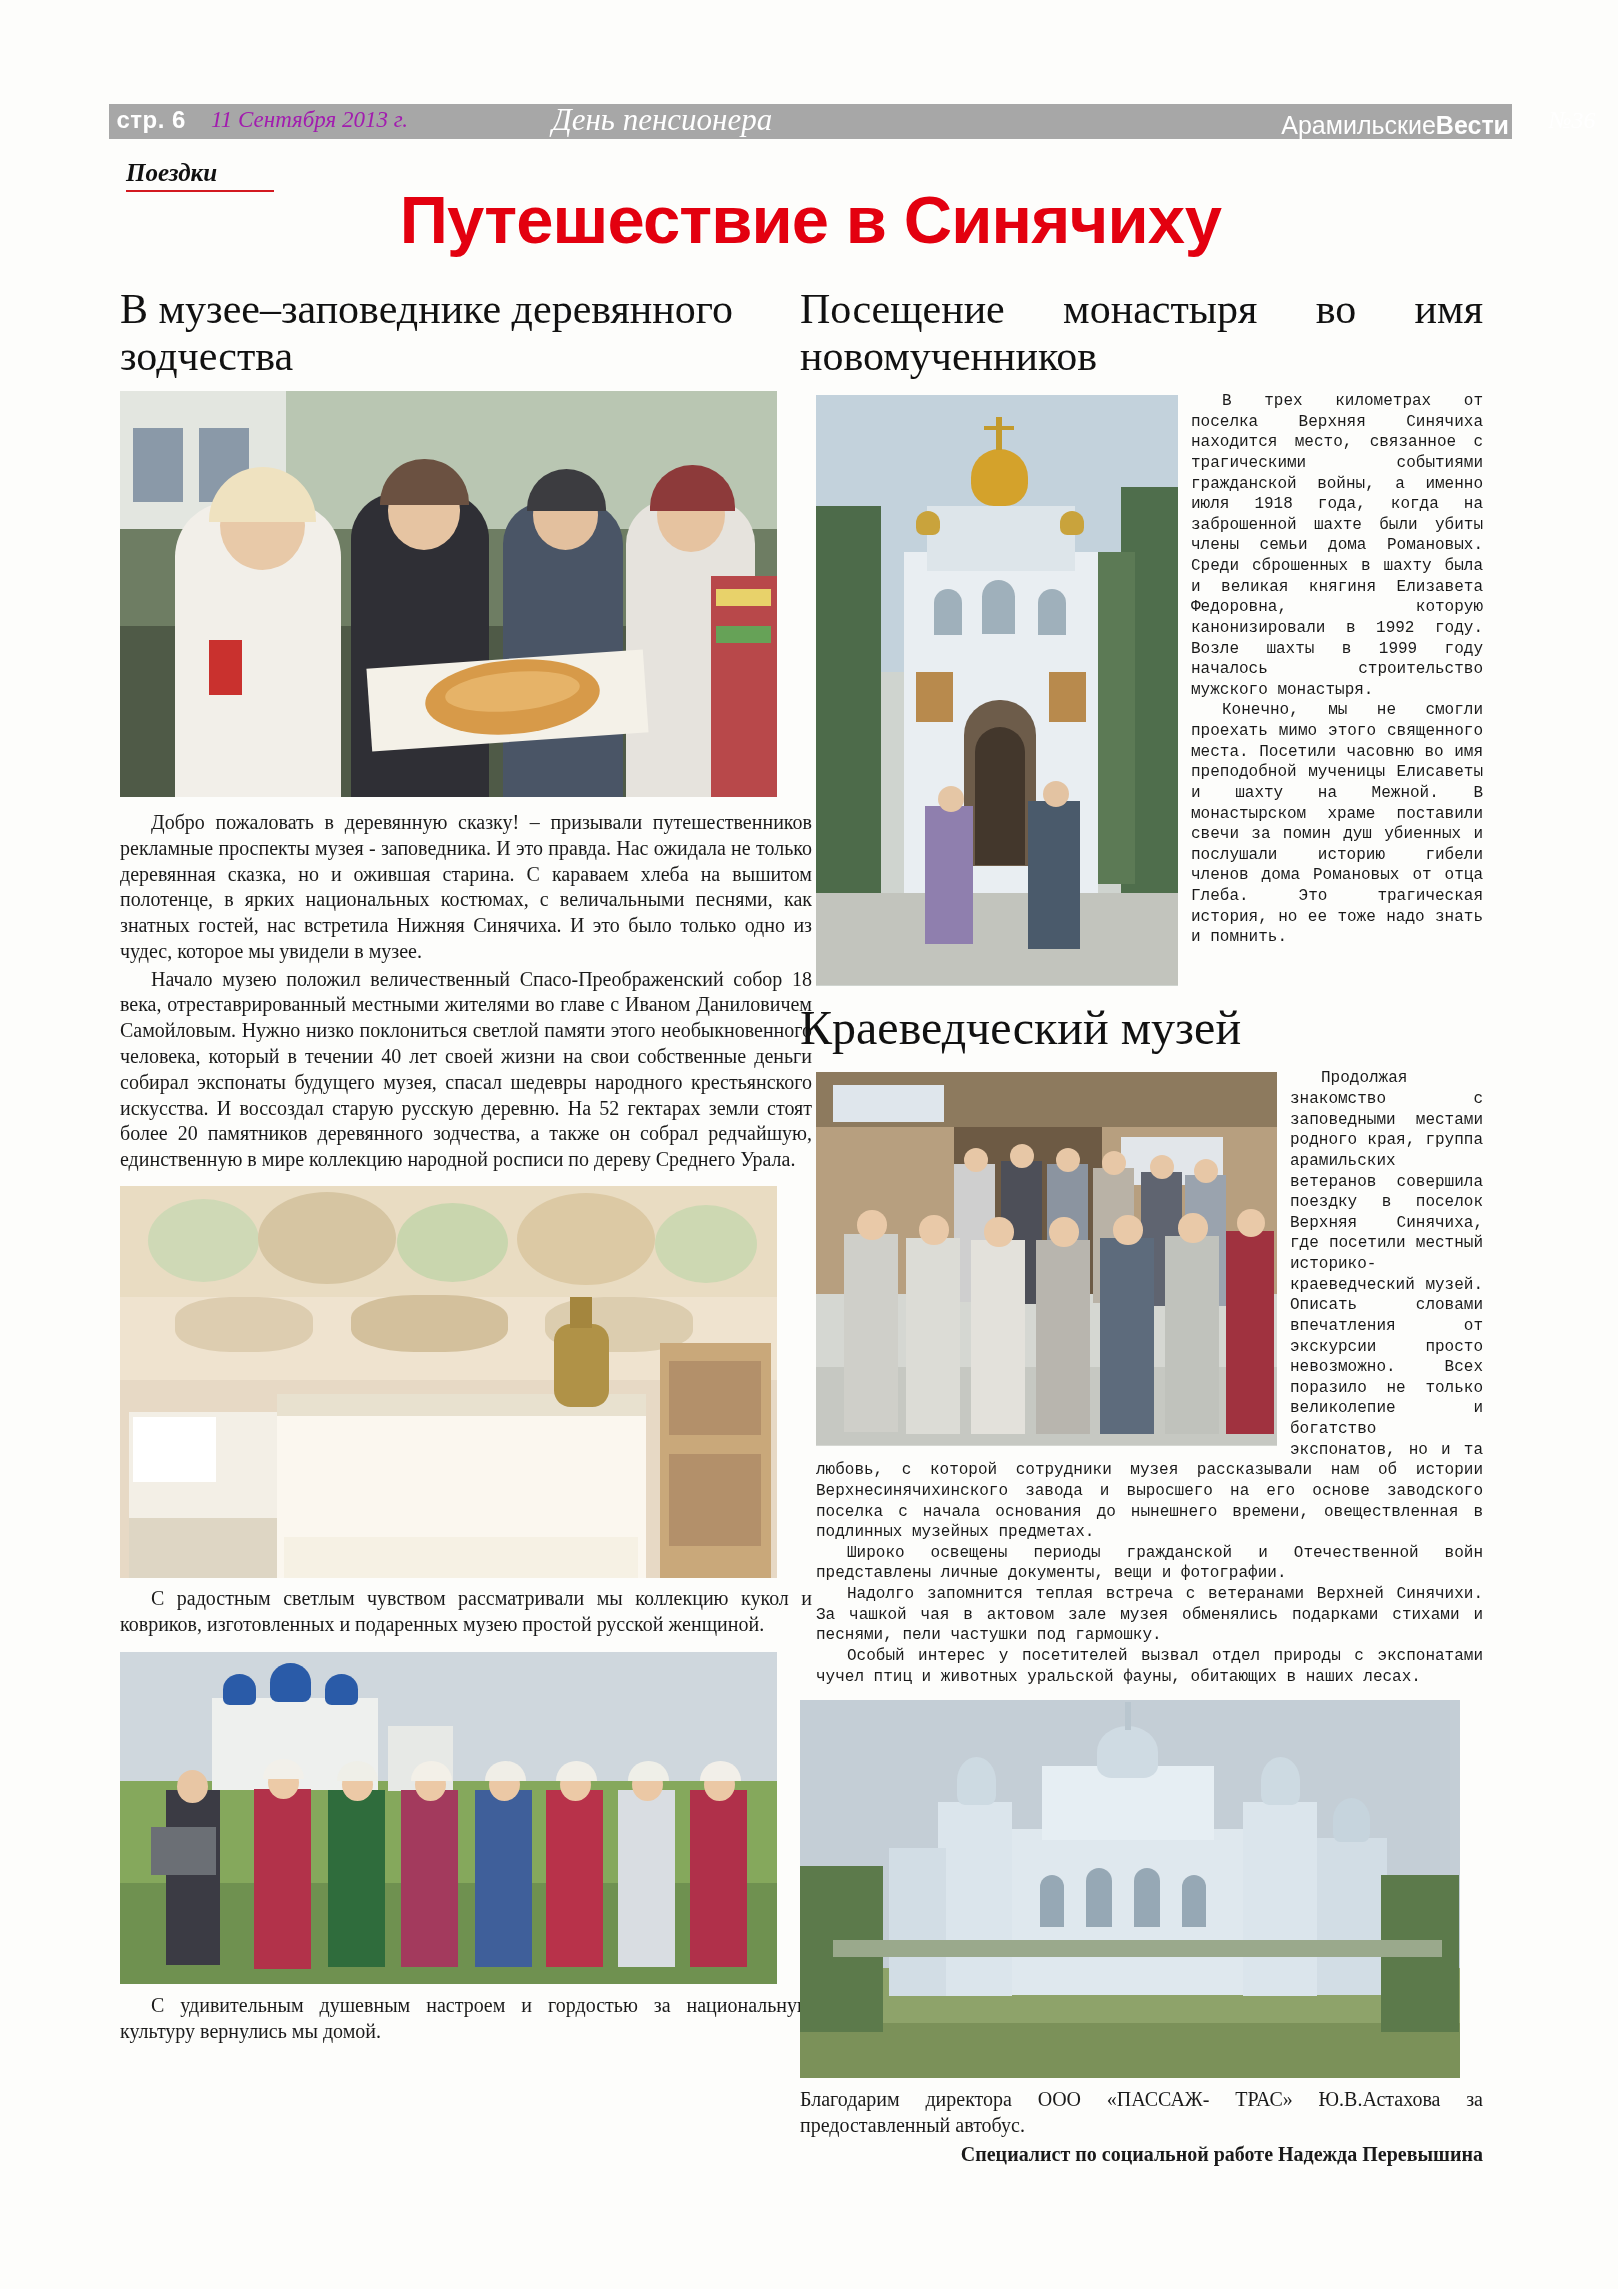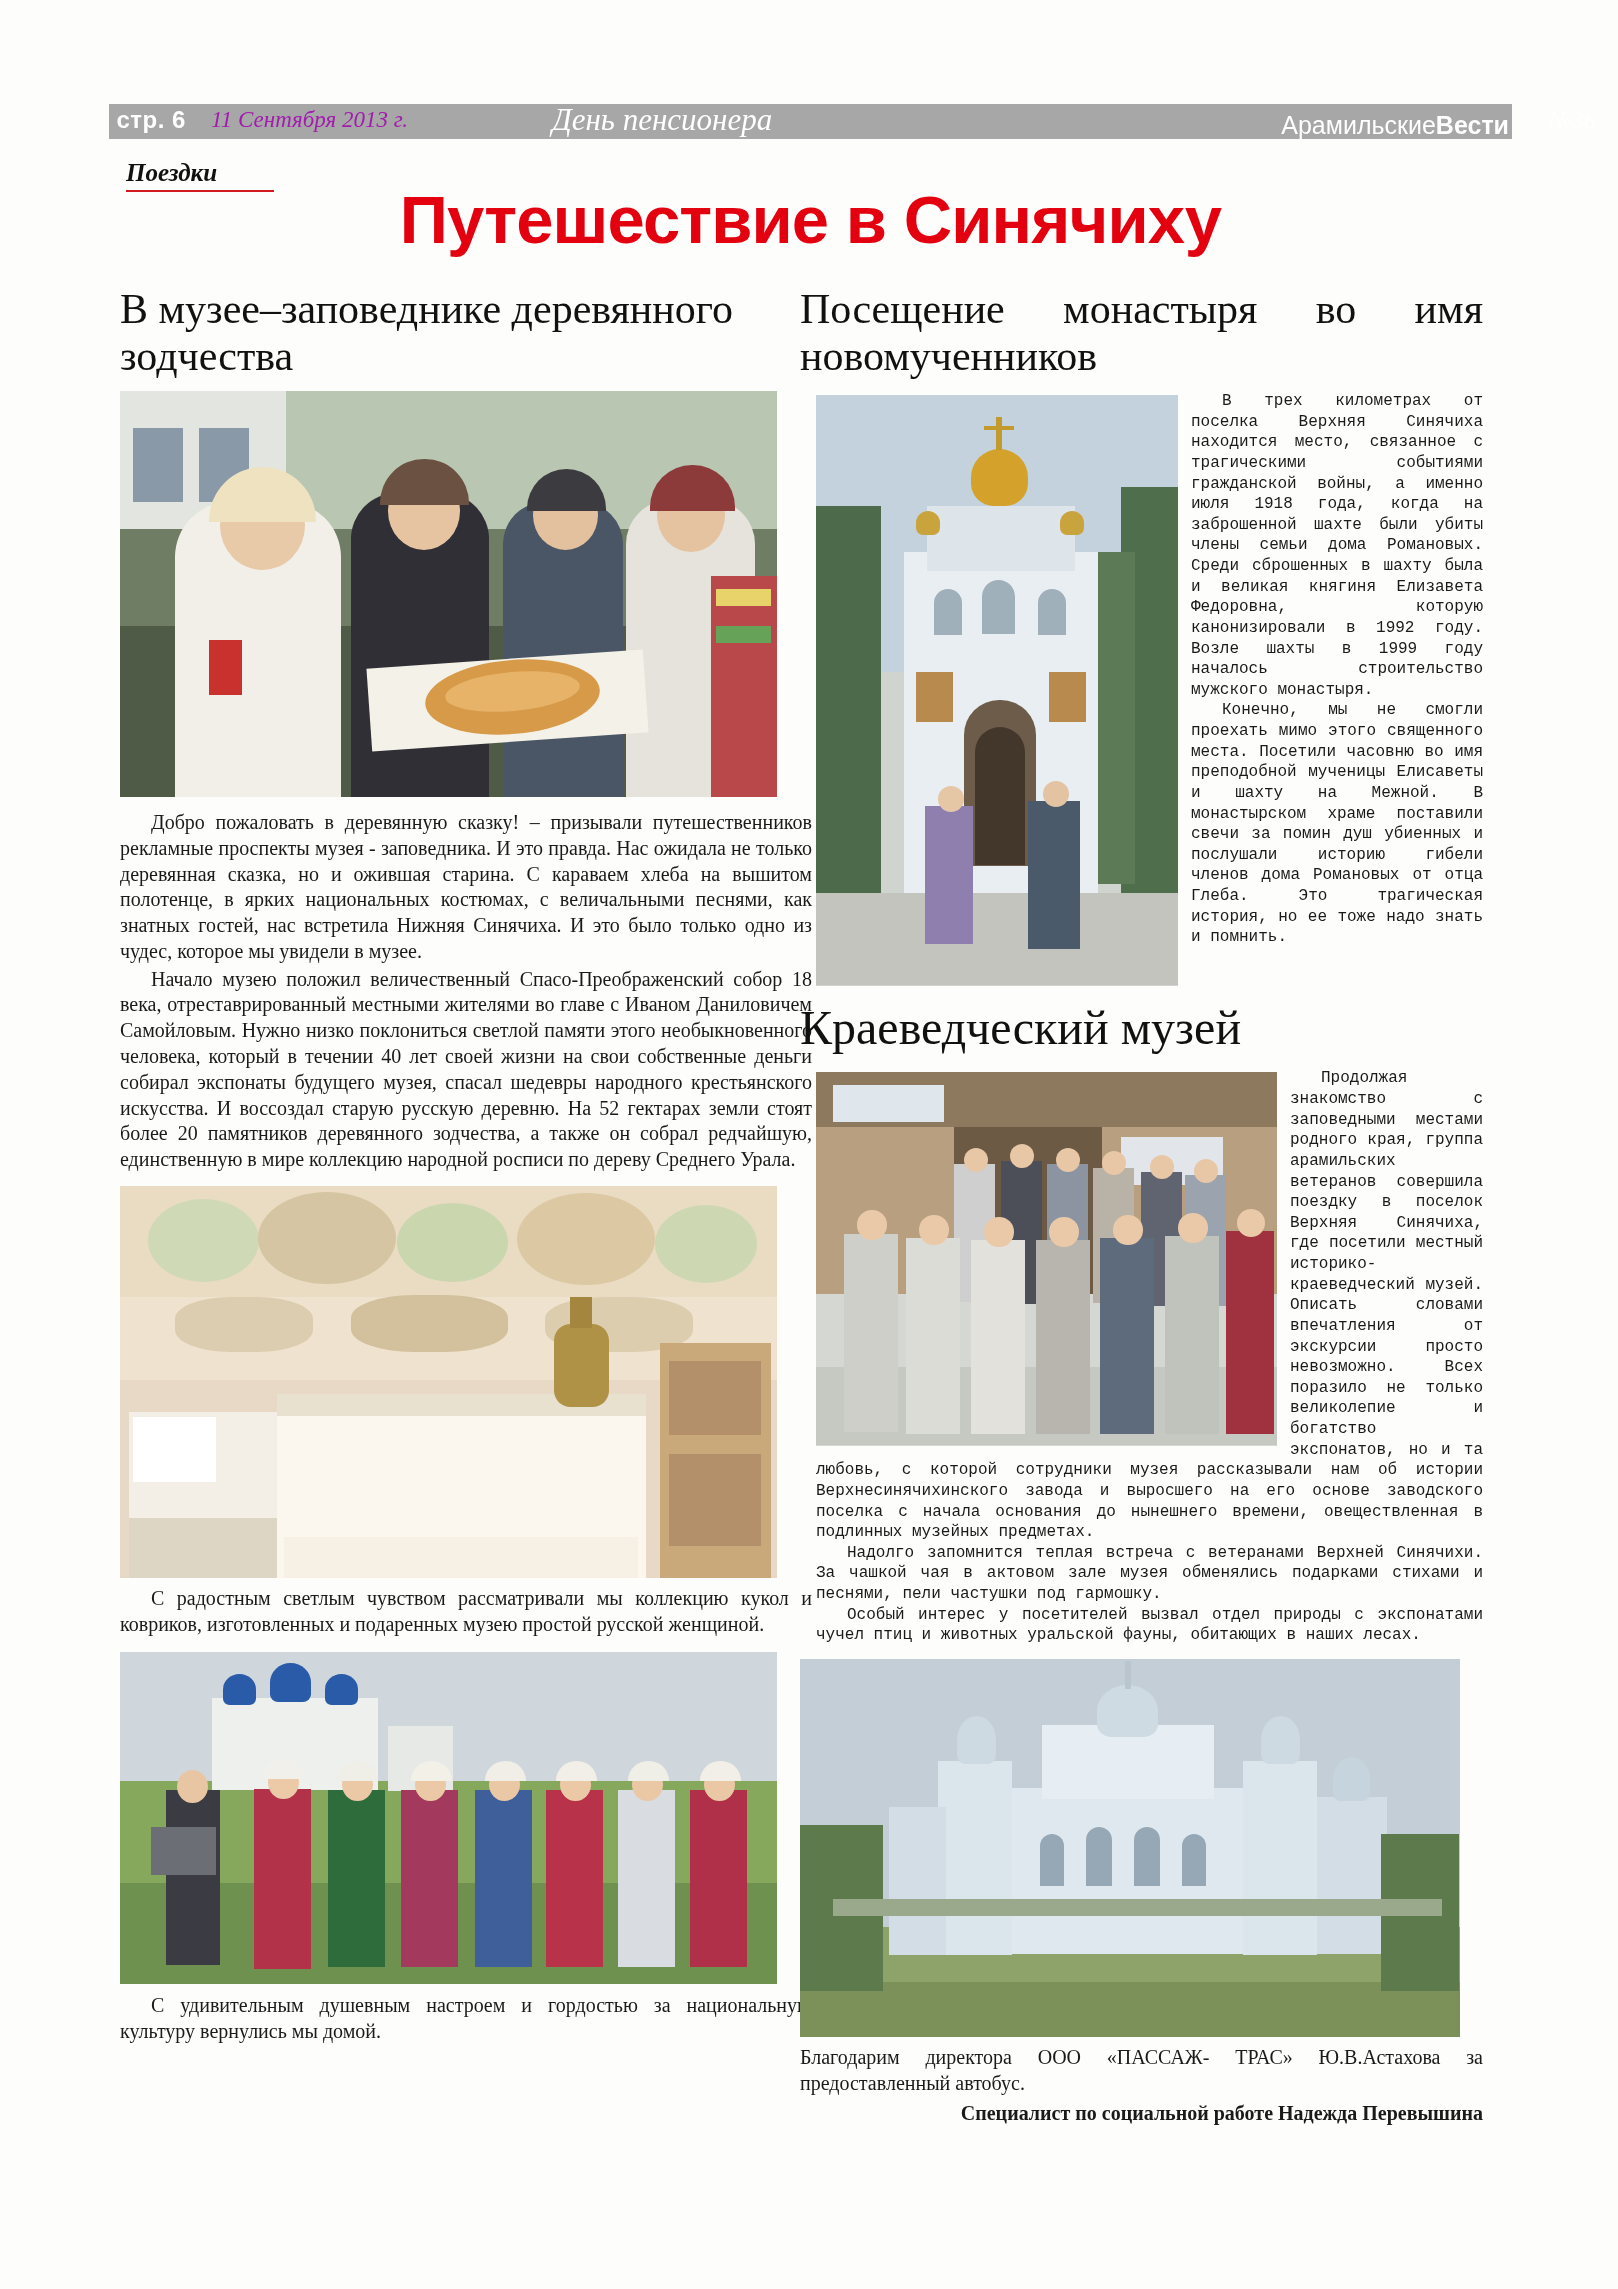--- a/index.html
+++ b/index.html
@@ -404,20 +404,21 @@
         <div class="sh" style="left:233px;top:145px;width:29.5px;height:29.5px;background:#e9c9a8;border-radius:50%;"></div>
         <div class="sh" style="left:284px;top:166px;width:54px;height:196px;background:#5d6b7c;"></div>
         <div class="sh" style="left:297px;top:143px;width:29.5px;height:29.5px;background:#e9c9a8;border-radius:50%;"></div>
         <div class="sh" style="left:349px;top:164px;width:54px;height:198px;background:#c0c2bc;"></div>
         <div class="sh" style="left:362px;top:141px;width:29.5px;height:29.5px;background:#e9c9a8;border-radius:50%;"></div>
         <div class="sh" style="left:410px;top:159px;width:48px;height:203px;background:#a0323f;"></div>
         <div class="sh" style="left:421px;top:137px;width:28px;height:28px;background:#e9c9a8;border-radius:50%;"></div>
       </div>
 
       <span class="indent">Продолжая знакомство с заповедными местами родного края, группа арамильских ветеранов совершила поездку в поселок Верхняя Синячиха, где посетили местный историко-краеведческий музей. Описать словами впечатления от экскурсии просто невозможно. Всех поразило не только великолепие и богатство экспонатов, но и та любовь, с которой сотрудники музея рассказывали нам об истории Верхнесинячихинского завода и выросшего на его основе заводского поселка с начала основания до нынешнего времени, овеществленная в подлинных музейных предметах.</span>
+      <span class="indent">Широко освещены периоды гражданской и Отечественной войн представлены личные документы, вещи и фотографии.</span>
       <span class="indent">Надолго запомнится теплая встреча с ветеранами Верхней Синячихи. За чашкой чая в актовом зале музея обменялись подарками стихами и песнями, пели частушки под гармошку.</span>
       <span class="indent">Особый интерес у посетителей вызвал отдел природы  с экспонатами чучел птиц и животных уральской фауны, обитающих в наших лесах.</span>
     </div>
     <div class="clear"></div>
 
     <div class="photo" style="width:660px;height:378px;margin:13px 0 7.4px 0;background:#b9c4cb;">
       <div class="sh" style="left:0;top:0;width:660px;height:277px;background:#c4ced6;"></div>
       <div class="sh" style="left:0;top:268px;width:660px;height:111px;background:#8ea36a;"></div>
       <div class="sh" style="left:0;top:323px;width:660px;height:55px;background:#7b9159;"></div>
 

